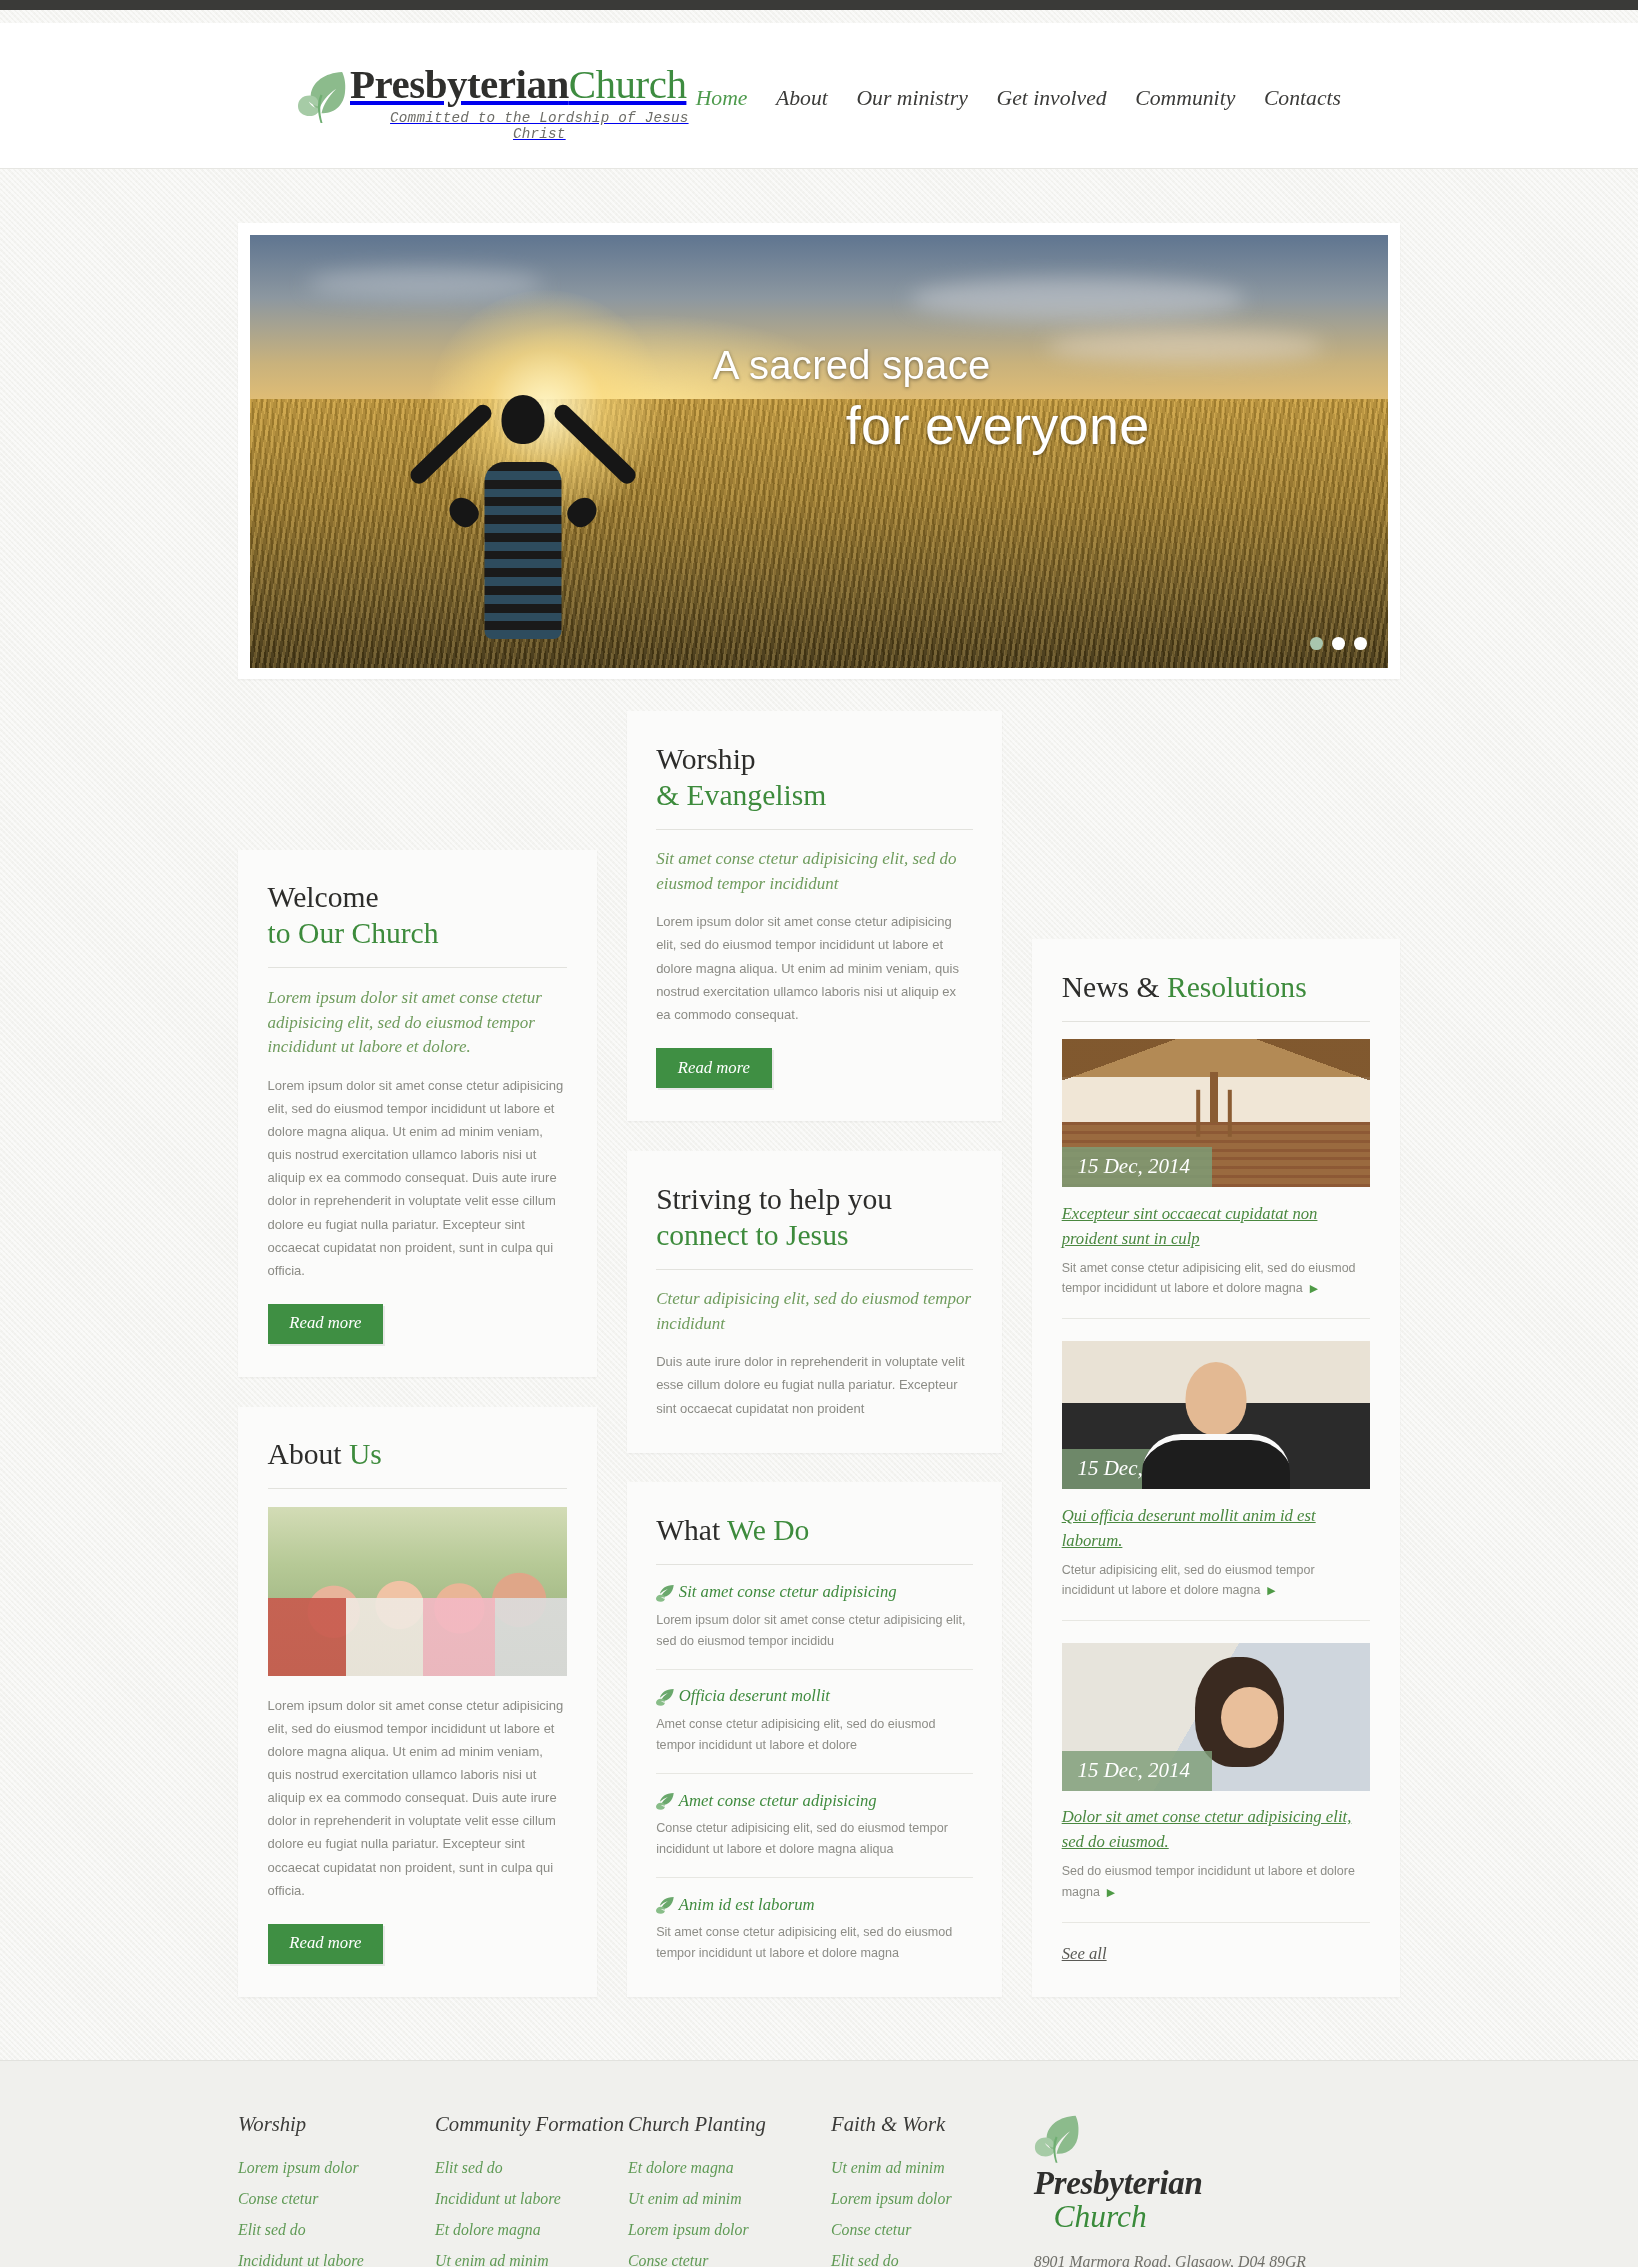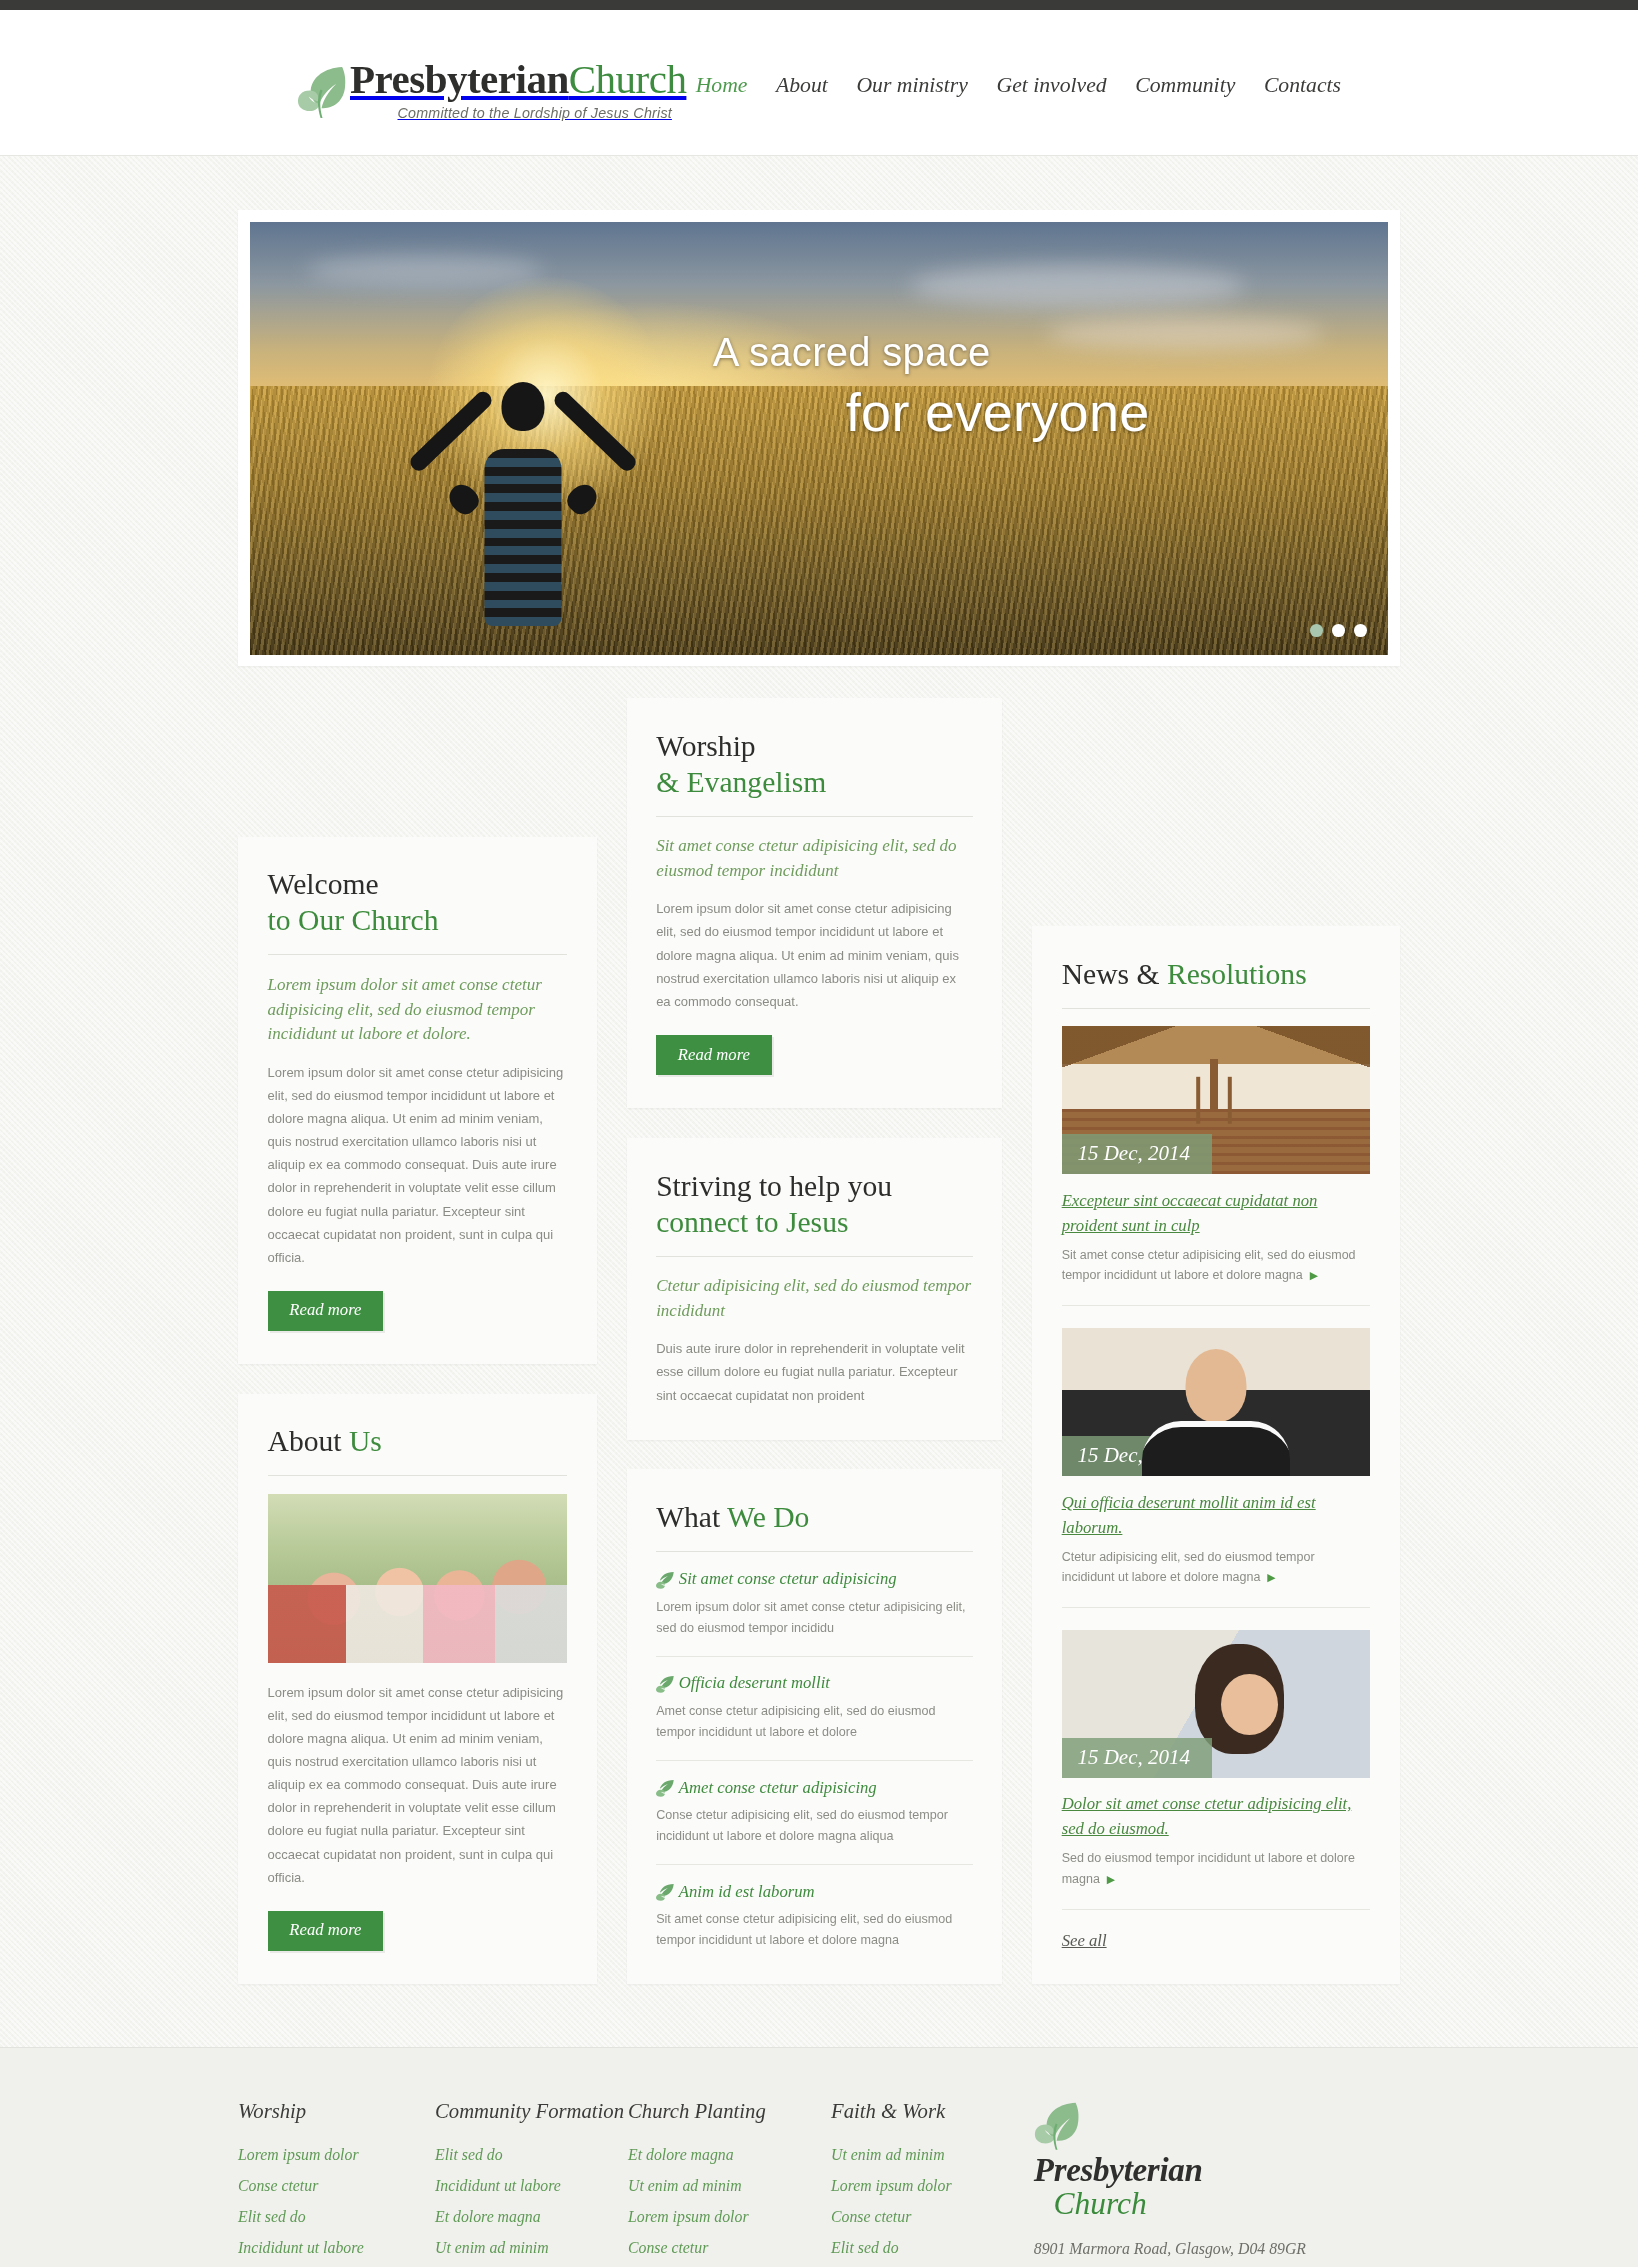--- a/index.html
+++ b/index.html
@@ -24,21 +24,21 @@
   
   .header {
     background: #ffffff;
     height: 146px;
     width: 100%;
     border-bottom: 1px solid #e6e6e2;
     position: relative;
   }
   .header-inner {
     width: 1162px;
-    margin: 0 auto;
+    margin: 13px auto;
     height: 100%;
     display: flex;
     align-items: center;
     justify-content: space-between;
     padding-left: 59px;
     padding-right: 59px;
   }
   .brand { display: flex; align-items: flex-start; position: relative; padding-top: 15.8px;}
   .leaf-mark { width: 51px; height: 55px; margin-right: 2px; margin-top: 3.9px; flex: none; }
   .brand-text { display: flex; flex-direction: column; }
@@ -46,21 +46,21 @@
     font-family: "Liberation Serif", serif;
     font-size: 41px;
     letter-spacing: -0.5px;
     line-height: 1;
     font-weight: 700;
     color: #2f2f2d;
     white-space: nowrap;
   }
   .brand-title .b2 { color: #3e8c40; font-weight: 400; }
   .brand-tag {
-    font-family: Liberation Sans, sans-serif;
+    font-family: Liberation Mono, monospace;
     font-style: italic;
     font-size: 14.3px;
     color: #6d6d68;
     margin-top: 4.9px;
     letter-spacing: 0.2px;
     text-align: center;
     padding-left: 33px;
   }
 
   .nav { display: flex; align-items: center; gap: 28.6px; margin-top: 5.9px;}

